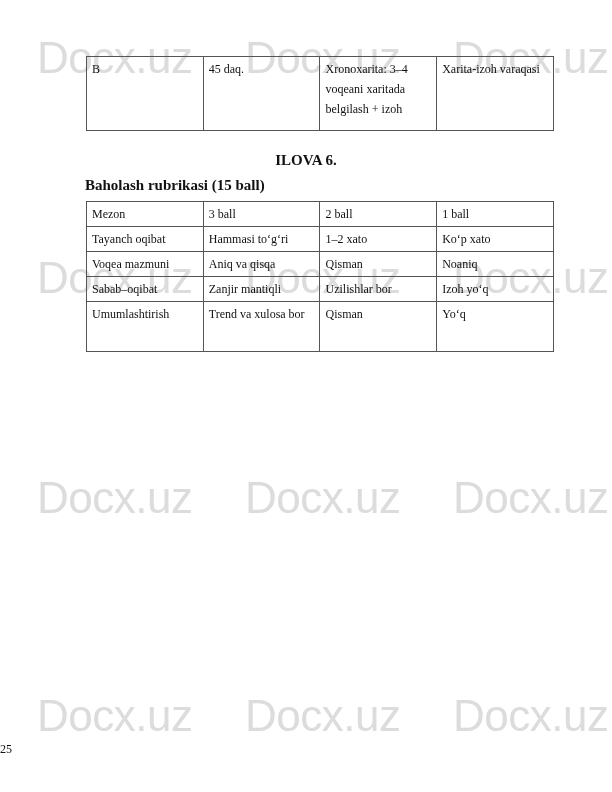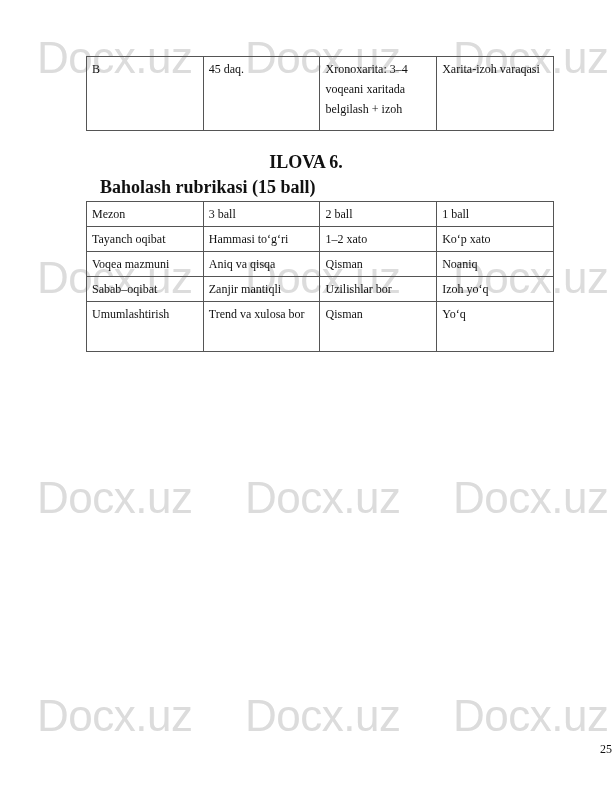--- a/index.html
+++ b/index.html
@@ -9,24 +9,24 @@
   .wm { position: absolute; font-family: "Liberation Sans", "DejaVu Sans", sans-serif;
         font-size: 44px; color: #dcdcdc; letter-spacing: -0.5px; line-height: 1; }
   table.grid { position: absolute; border-collapse: collapse; z-index: 1; table-layout: fixed; }
   table.grid td { border: 1px solid #555; vertical-align: top; font-size: 12px;
                   padding: 2px 5px 0 5px; line-height: 20px; }
   #t1 { left: 86px; top: 56px; width: 468px; }
   #t1 td { height: 71px; }
   #t2 { left: 86px; top: 201px; width: 468px; }
   #t2 tr td { height: 22px; }
   #t2 tr.tall td { height: 47px; }
-  .heading { position: absolute; z-index: 1; font-weight: bold; font-size: 18px; }
+  .heading { position: absolute; z-index: 1; font-weight: bold; font-size: 15px; }
   #ilova { left: 0; width: 612px; text-align: center; top: 152px; }
-  #rubric-title { left: 85px; top: 177px; margin-left: 15px; }
-  #page-num { position: absolute; left: 0; width: 612px; text-align: right; top: 742px; font-size: 12px; z-index: 1; }
+  #rubric-title { left: 85px; top: 177px; }
+  #page-num { position: absolute; left: 0; width: 612px; text-align: left; top: 742px; font-size: 12px; z-index: 1; }
   .c1 { width: 106px; } .c2 { width: 106px; } .c3 { width: 106px; } .c4 { width: 106px; }
 </style>
 </head>
 <body>
 
 <div class="wm-layer">
   <span class="wm" style="left:26px;top:36px">Docx.uz</span>
   <span class="wm" style="left:234px;top:36px">Docx.uz</span>
   <span class="wm" style="left:442px;top:36px">Docx.uz</span>
   <span class="wm" style="left:26px;top:256px">Docx.uz</span>

